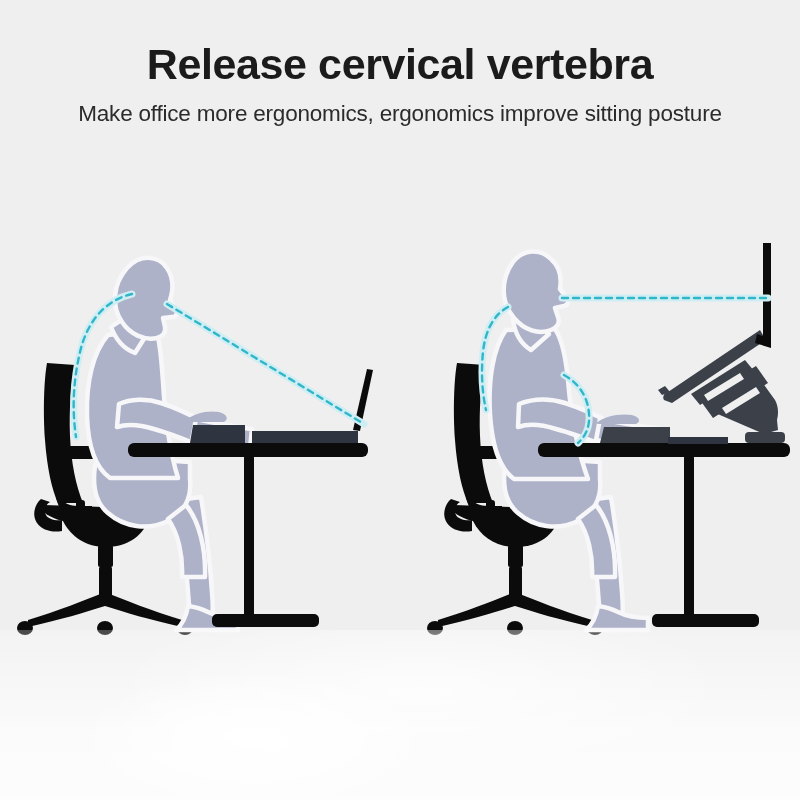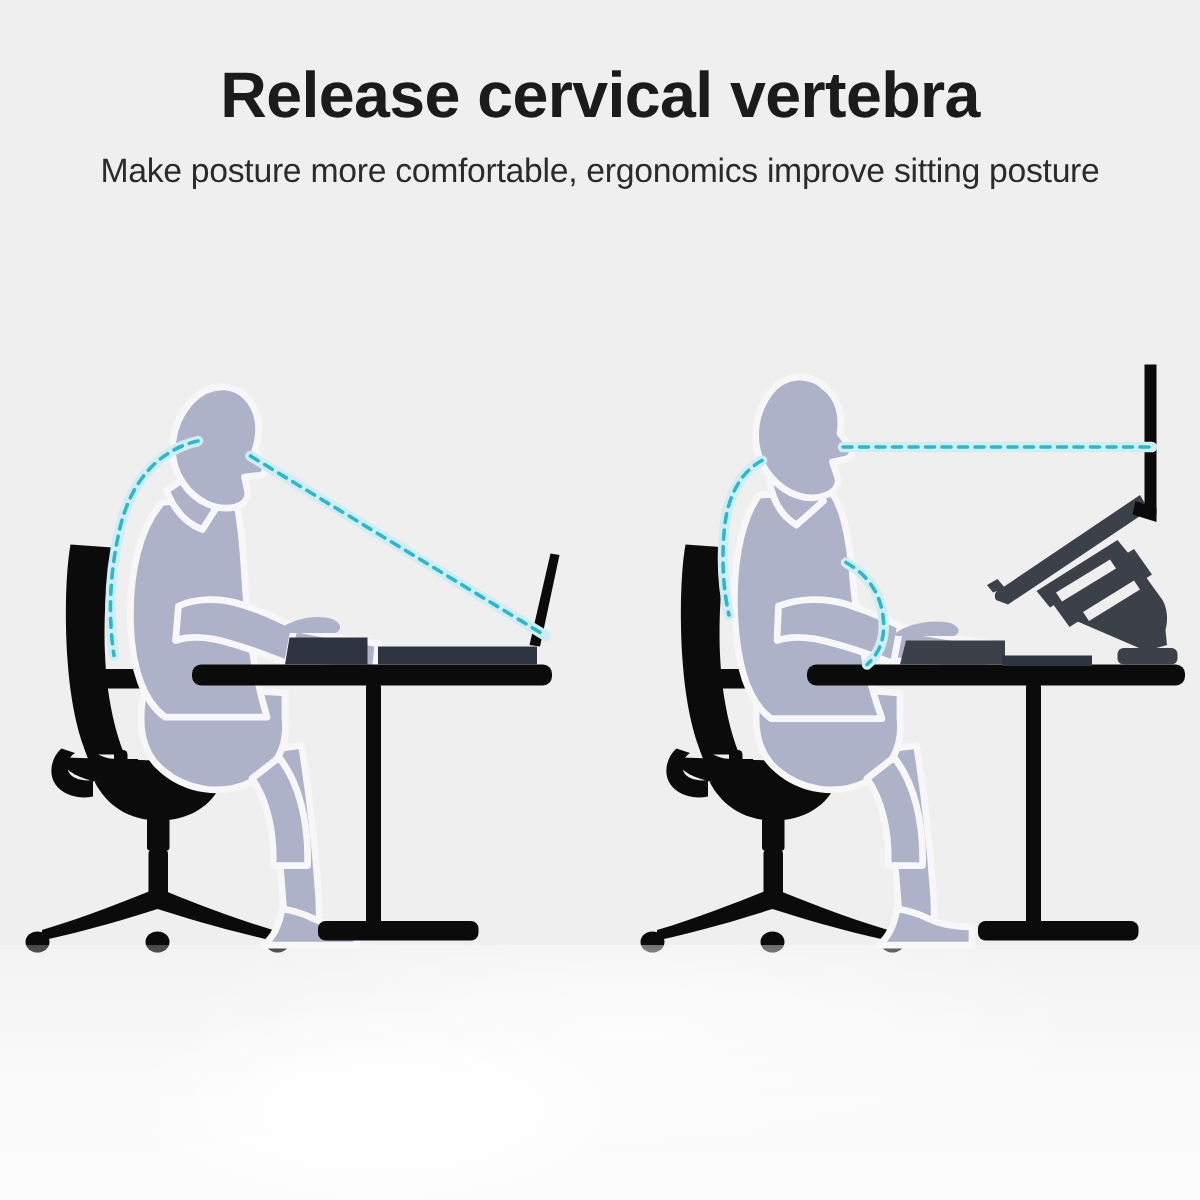--- a/index.html
+++ b/index.html
@@ -62,21 +62,21 @@
   }
   svg { display: block; }
 </style>
 </head>
 <body>
 
 <div id="poster">
 
   <div id="headings">
     <h1 id="title">Release cervical vertebra</h1>
-    <p id="subtitle">Make posture more comfortable, ergonomics improve sitting posture</p>
+    <p id="subtitle">Make office more ergonomics, ergonomics improve sitting posture</p>
   </div>
 
   <div id="scene">
     <svg width="800" height="800" viewBox="0 0 800 800">
 
       <g>
 
         <g fill="#0b0b0b">
 
           <path d="M47,363 C44,380 43,410 45,440 C47,468 52,490 58,503 L83,503 C76,486 71,462 70,436 C69,408 71,383 75,365 Z"></path>

